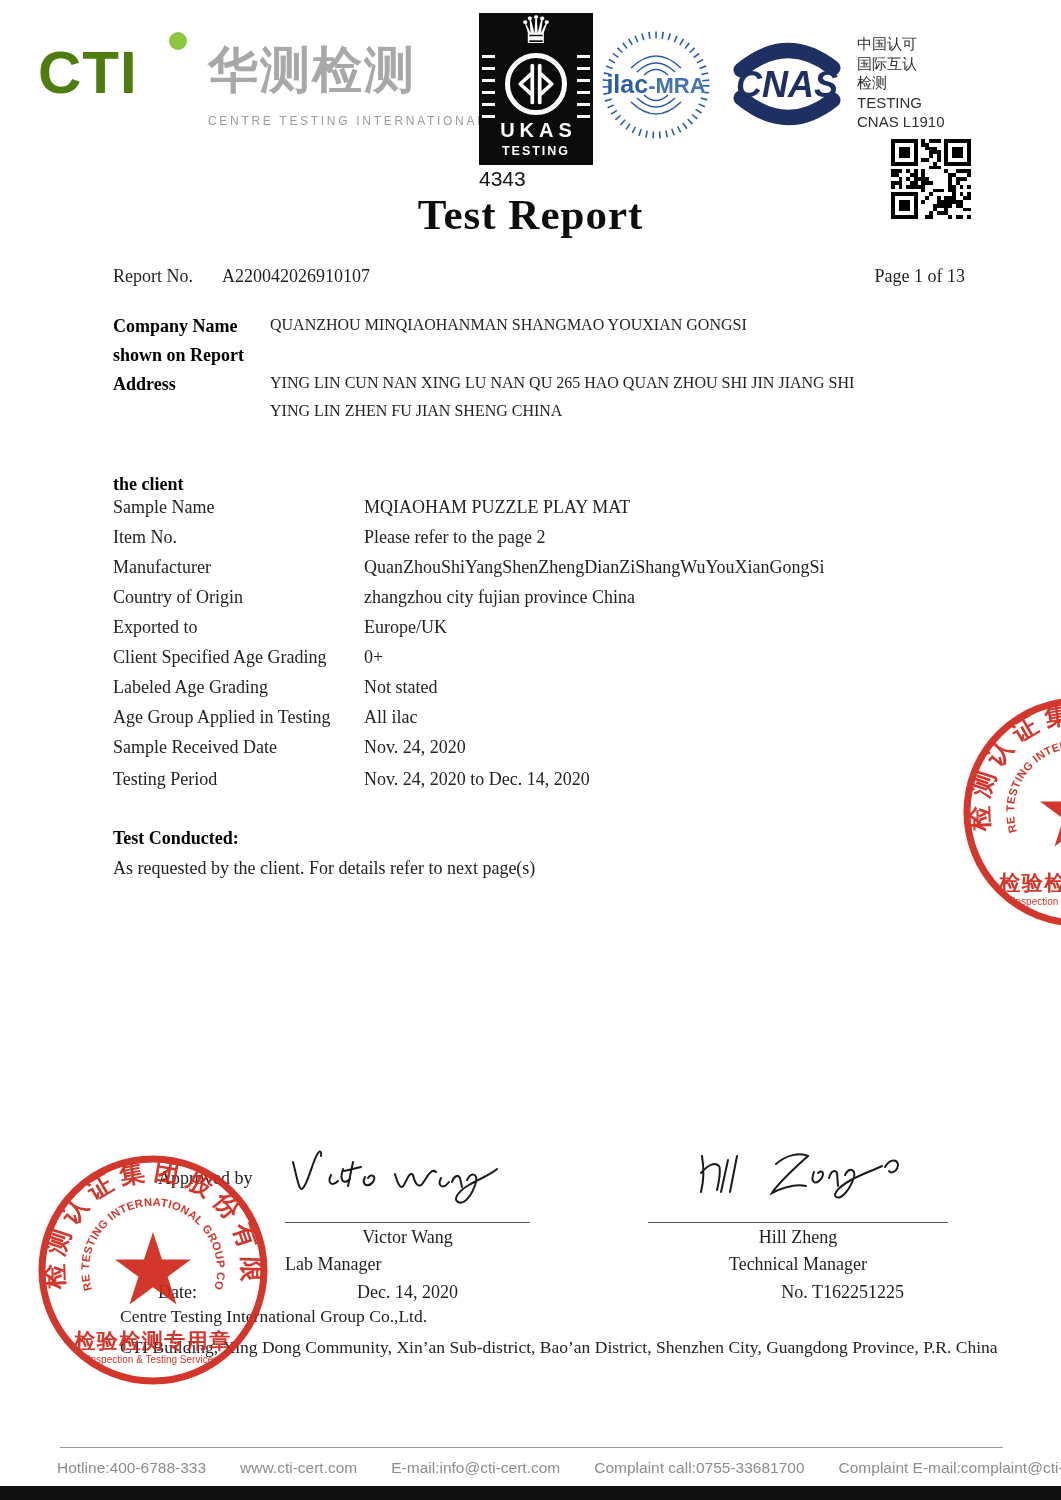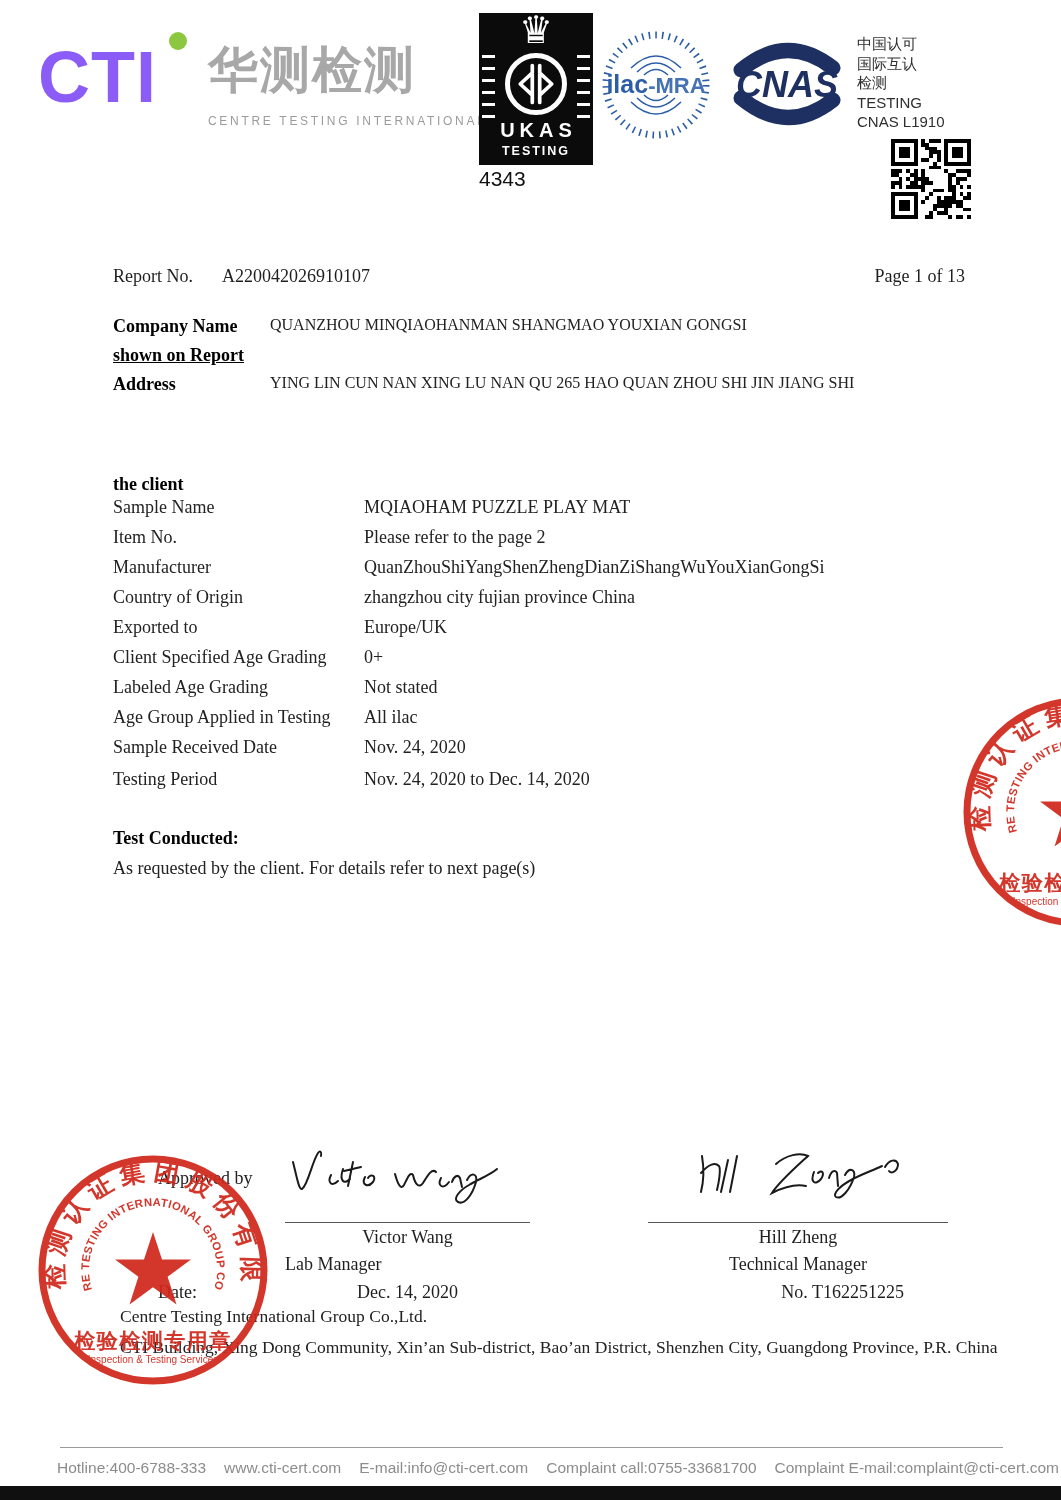--- a/index.html
+++ b/index.html
@@ -9,22 +9,22 @@
     background:#ffffff; overflow:hidden;
     font-family:"Liberation Serif","DejaVu Serif",serif; color:#1f1f1f;
   }
   .abs { position:absolute; }
 
   
   .cti-logo { left:38px; top:26px; width:360px; height:112px; }
   .cti-letters {
     position:absolute; left:0; top:22px;
     font-family:"Liberation Sans","DejaVu Sans",sans-serif;
-    font-weight:800; font-size:72px; line-height:0.82; letter-spacing:1px;
-    color:#8b5cf6;
+    font-weight:800; font-size:60px; line-height:0.82; letter-spacing:1px;
+    color:#4d7c0f;
   }
   .cti-dot { position:absolute; left:131px; top:6px; width:18px; height:18px; border-radius:50%; background:#8dc63f; }
   .cti-cn {
     position:absolute; left:170px; top:14px; width:190px;
     font-family:"DejaVu Sans",sans-serif; font-weight:700;
     font-size:50px; line-height:1.2; color:#a8a8a8; letter-spacing:2px; white-space:nowrap;
   }
   .cti-sub {
     position:absolute; left:170px; top:88px; width:230px;
     font-family:"Liberation Sans","DejaVu Sans",sans-serif;
@@ -55,21 +55,21 @@
   .title { left:0; top:190px; width:1061px; text-align:center; font-size:43px; font-weight:700; color:#0d0d0d; letter-spacing:1px; }
   .meta-label { left:113px; top:266px; font-size:18px; }
   .meta-value { left:222px; top:266px; font-size:18px; }
   .meta-page  { right:96px; top:266px; font-size:18px; }
 
   .lbl { font-weight:700; color:#000; font-size:18px; }
   .val { font-size:16px; color:#222; }
 
   
   .co-name-l1 { left:113px; top:316px; }
-  .co-name-l2 { left:113px; top:345px;text-decoration:underline; }
+  .co-name-l2 { left:113px; top:345px; }
   .co-name-v  { left:270px; top:316px; }
   .co-addr-l  { left:113px; top:374px; }
   .co-addr-v1 { left:270px; top:374px; }
   .co-addr-v2 { left:270px; top:402px; }
 
   .intro1 { left:113px; top:448px; width:845px; font-weight:700; color:#000; font-size:18px; }
   .intro2 { left:113px; top:474px; width:845px; font-weight:700; color:#000; font-size:18px; }
 
   .fields { left:0; top:497px; width:1061px; }
   .frow { position:absolute; left:0; width:1061px; height:30px; }
@@ -97,21 +97,21 @@
   .foot-addr { left:120px; top:1337px; font-size:17.5px; color:#222; }
 
   
   .stamp { width:240px; height:240px; opacity:0.93; pointer-events:none; }
   .stamp-left  { left:33px;  top:1150px; }
   .stamp-right { left:958px; top:692px; }
 
   
   .foot-rule { left:60px; right:58px; top:1447px; border-top:1px solid #9a9a9a; }
   .contacts {
-    left:57px; top:1459px; width:960px; display:flex; gap:18px;
+    left:57px; top:1459px; width:960px; display:flex; gap:34px;
     font-family:"Liberation Sans","DejaVu Sans",sans-serif; font-size:15.5px; color:#8c8c8c; white-space:nowrap;
   }
   .black-bar { left:0; top:1486px; width:1061px; height:14px; background:#101010; }
 </style>
 </head>
 <body>
 
 <div id="page">
 
   <div class="abs cti-logo">
@@ -290,29 +290,31 @@
       <rect x="1" y="1" width="5" height="5" fill="#fff"></rect>
       <rect x="2" y="2" width="3" height="3" fill="#000"></rect>
       <rect x="14" y="0" width="7" height="7" fill="#000"></rect>
       <rect x="15" y="1" width="5" height="5" fill="#fff"></rect>
       <rect x="16" y="2" width="3" height="3" fill="#000"></rect>
       <rect x="0" y="14" width="7" height="7" fill="#000"></rect>
       <rect x="1" y="15" width="5" height="5" fill="#fff"></rect>
       <rect x="2" y="16" width="3" height="3" fill="#000"></rect>
     </svg>
 
+  <div class="abs title">Test Report</div>
   <div class="abs meta-label">Report No.</div>
   <div class="abs meta-value">A220042026910107</div>
   <div class="abs meta-page">Page 1 of 13</div>
 
   <div class="abs lbl co-name-l1">Company Name</div>
   <div class="abs lbl co-name-l2">shown on Report</div>
   <div class="abs val co-name-v">QUANZHOU MINQIAOHANMAN SHANGMAO YOUXIAN GONGSI</div>
   <div class="abs lbl co-addr-l">Address</div>
   <div class="abs val co-addr-v1">YING LIN CUN NAN XING LU NAN QU 265 HAO QUAN ZHOU SHI JIN JIANG SHI</div>
+  <div class="abs val co-addr-v2">YING LIN ZHEN FU JIAN SHENG CHINA</div>
 
   <div class="abs intro2">the client</div>
 
   <div class="abs fields">
     <div class="frow" style="top:0px">
         <span class="f-label">Sample Name</span>
         <span class="f-value">MQIAOHAM PUZZLE PLAY MAT</span>
       </div>
     <div class="frow" style="top:30px">
         <span class="f-label">Item No.</span>

